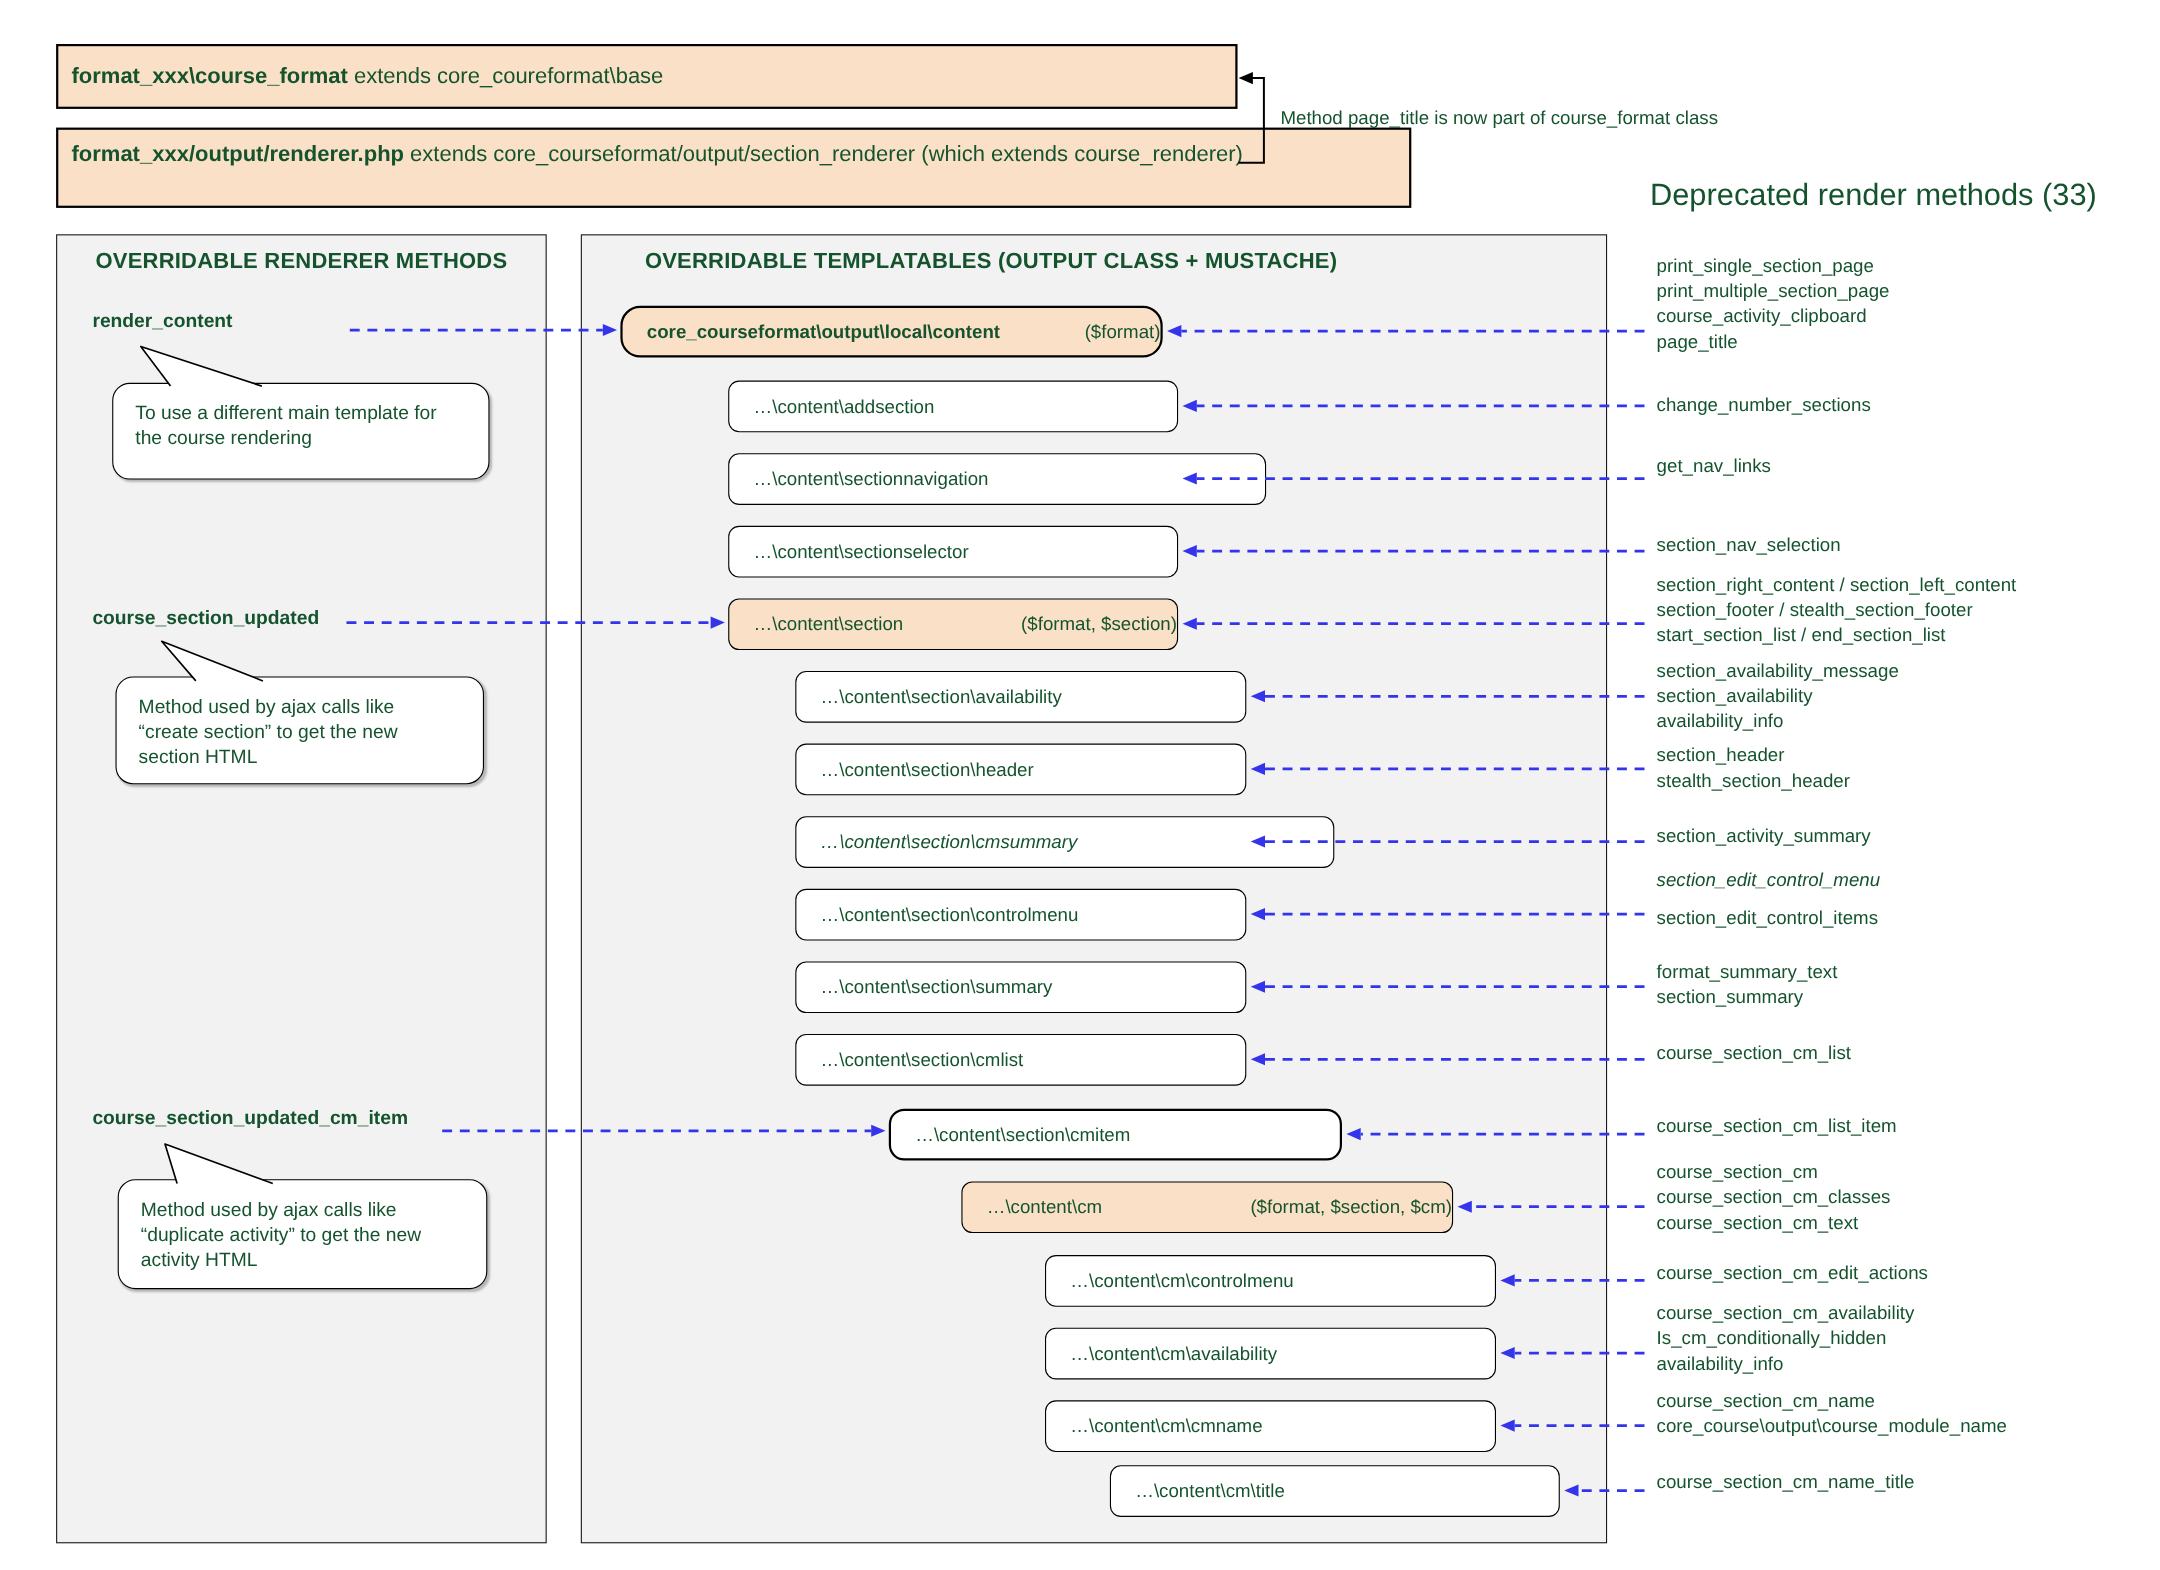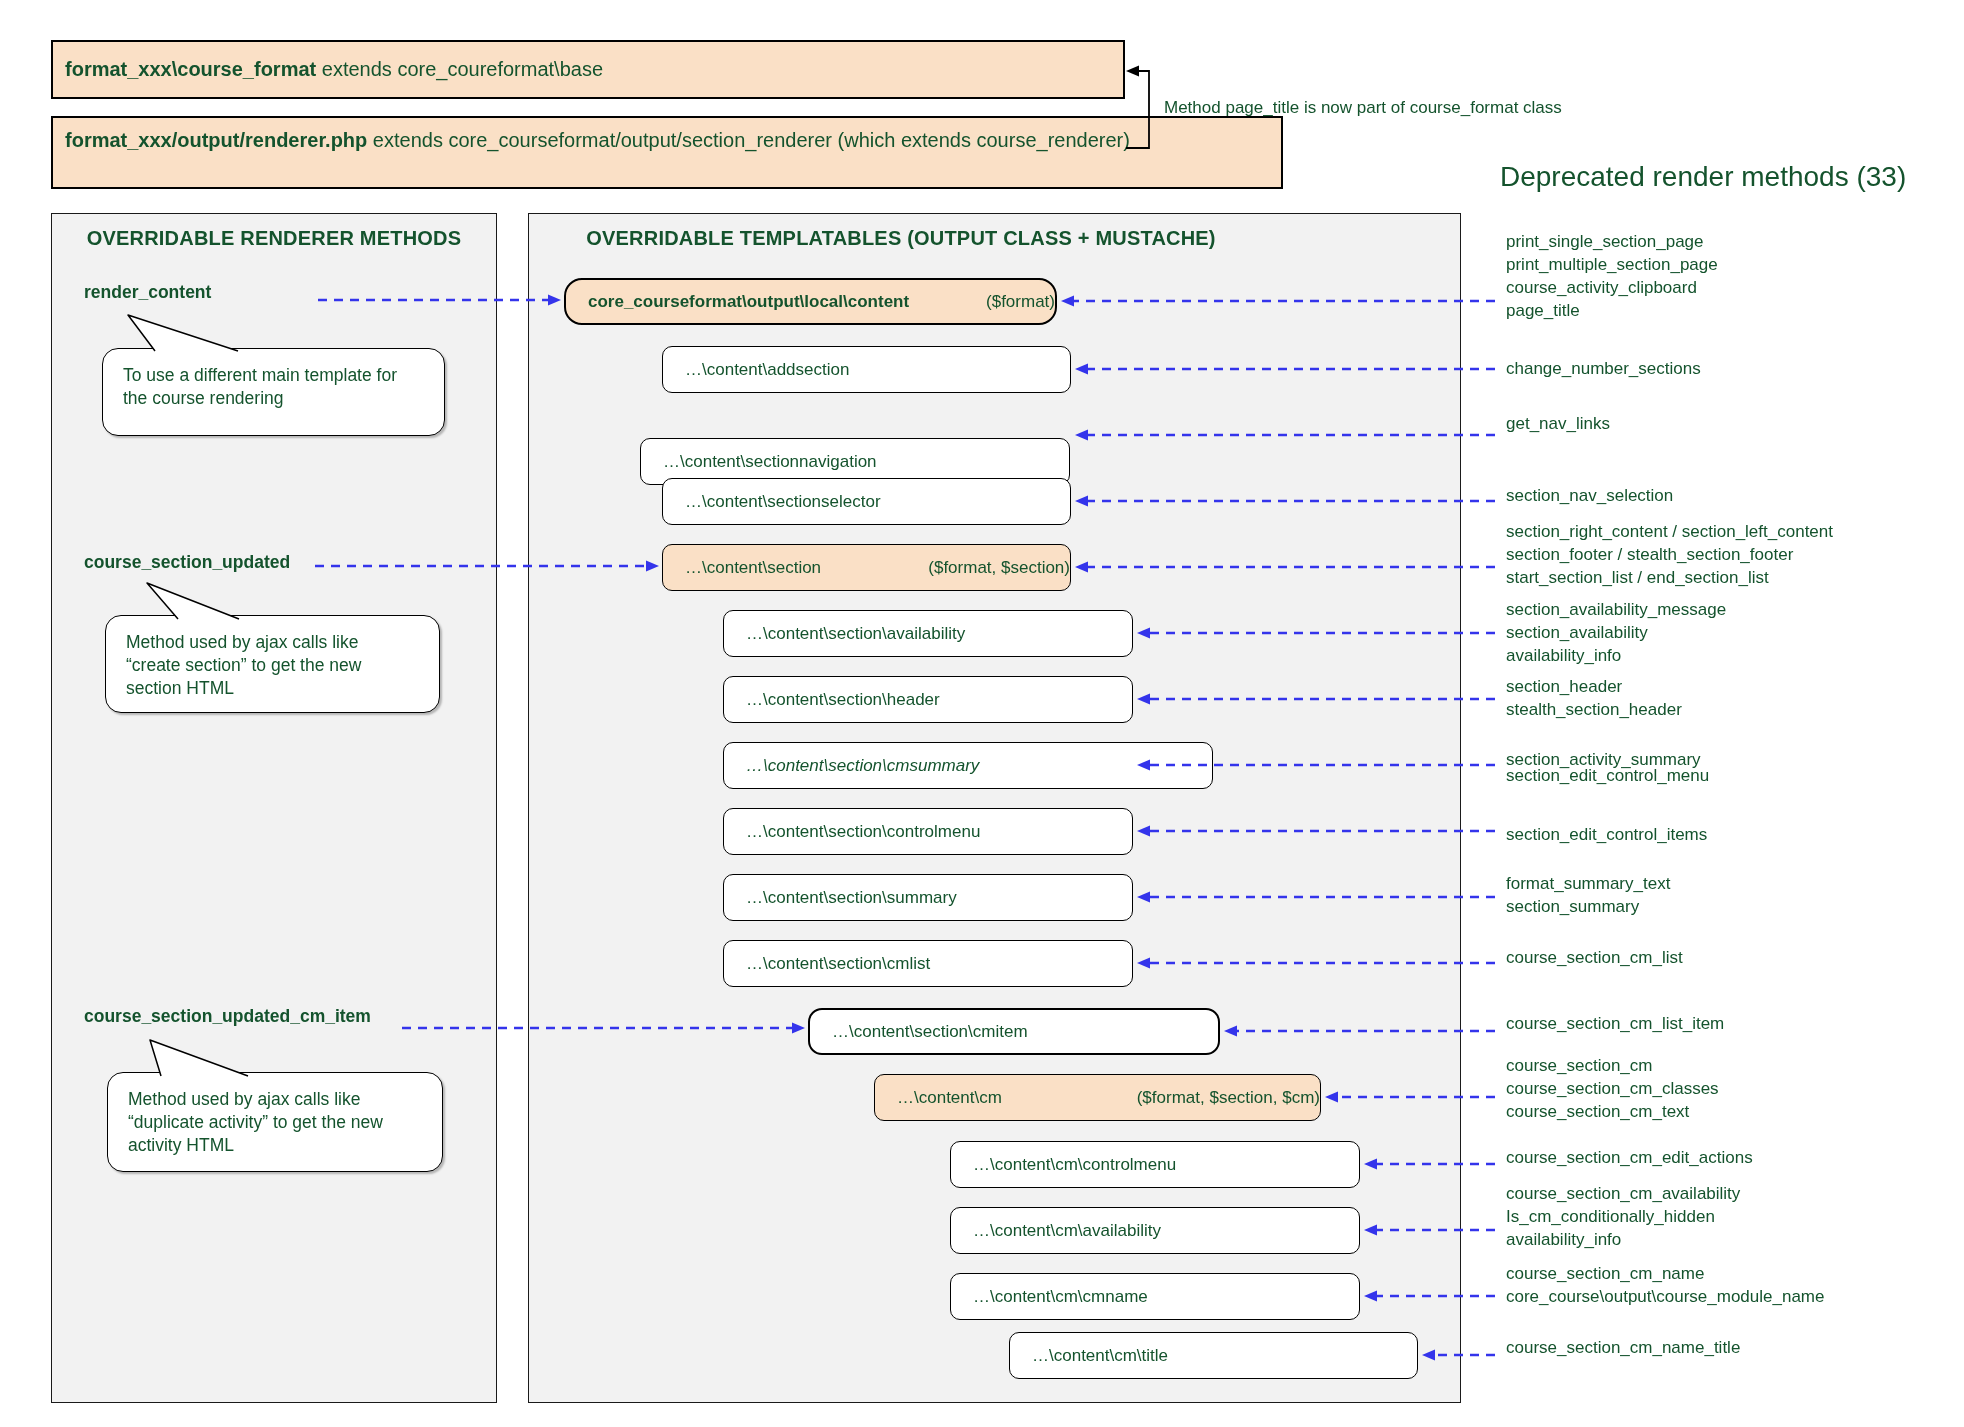--- a/index.html
+++ b/index.html
@@ -95,21 +95,21 @@
     </div>
   </div>
 
   <div class="box orange thick" style="left:564px;top:278px;width:493px;border-radius:18px;">
     <span class="b">core_courseformat\output\local\content</span>
       <span class="pre"> ($format)</span>
   </div>
   <div class="box" style="left:662px;top:346px;width:409px;">
     <span>…\content\addsection</span>
   </div>
-  <div class="box" style="left:640px;top:412px;width:430px;margin-top:26px;">
+  <div class="box" style="left:662px;top:412px;width:489px;">
     <span>…\content\sectionnavigation</span>
   </div>
   <div class="box" style="left:662px;top:478px;width:409px;">
     <span>…\content\sectionselector</span>
   </div>
   <div class="box orange" style="left:662px;top:544px;width:409px;">
     <span>…\content\section</span>
       <span class="pre"> ($format, $section)</span>
   </div>
   <div class="box" style="left:723px;top:610px;width:410px;">
@@ -159,21 +159,21 @@
   <div class="dep-line" style="top:496px;">section_nav_selection</div>
   <div class="dep-line" style="top:532px;">section_right_content / section_left_content</div>
   <div class="dep-line" style="top:555px;">section_footer / stealth_section_footer</div>
   <div class="dep-line" style="top:578px;">start_section_list / end_section_list</div>
   <div class="dep-line" style="top:610px;">section_availability_message</div>
   <div class="dep-line" style="top:633px;">section_availability</div>
   <div class="dep-line" style="top:656px;">availability_info</div>
   <div class="dep-line" style="top:687px;">section_header</div>
   <div class="dep-line" style="top:710px;">stealth_section_header</div>
   <div class="dep-line" style="top:760px;">section_activity_summary</div>
-  <div class="dep-line" style="top:776px;">section_edit_control_menu</div>
+  <div class="dep-line" style="top:800px;font-style:italic;">section_edit_control_menu</div>
   <div class="dep-line" style="top:835px;">section_edit_control_items</div>
   <div class="dep-line" style="top:884px;">format_summary_text</div>
   <div class="dep-line" style="top:907px;">section_summary</div>
   <div class="dep-line" style="top:958px;">course_section_cm_list</div>
   <div class="dep-line" style="top:1024px;">course_section_cm_list_item</div>
   <div class="dep-line" style="top:1066px;">course_section_cm</div>
   <div class="dep-line" style="top:1089px;">course_section_cm_classes</div>
   <div class="dep-line" style="top:1112px;">course_section_cm_text</div>
   <div class="dep-line" style="top:1158px;">course_section_cm_edit_actions</div>
   <div class="dep-line" style="top:1194px;">course_section_cm_availability</div>

